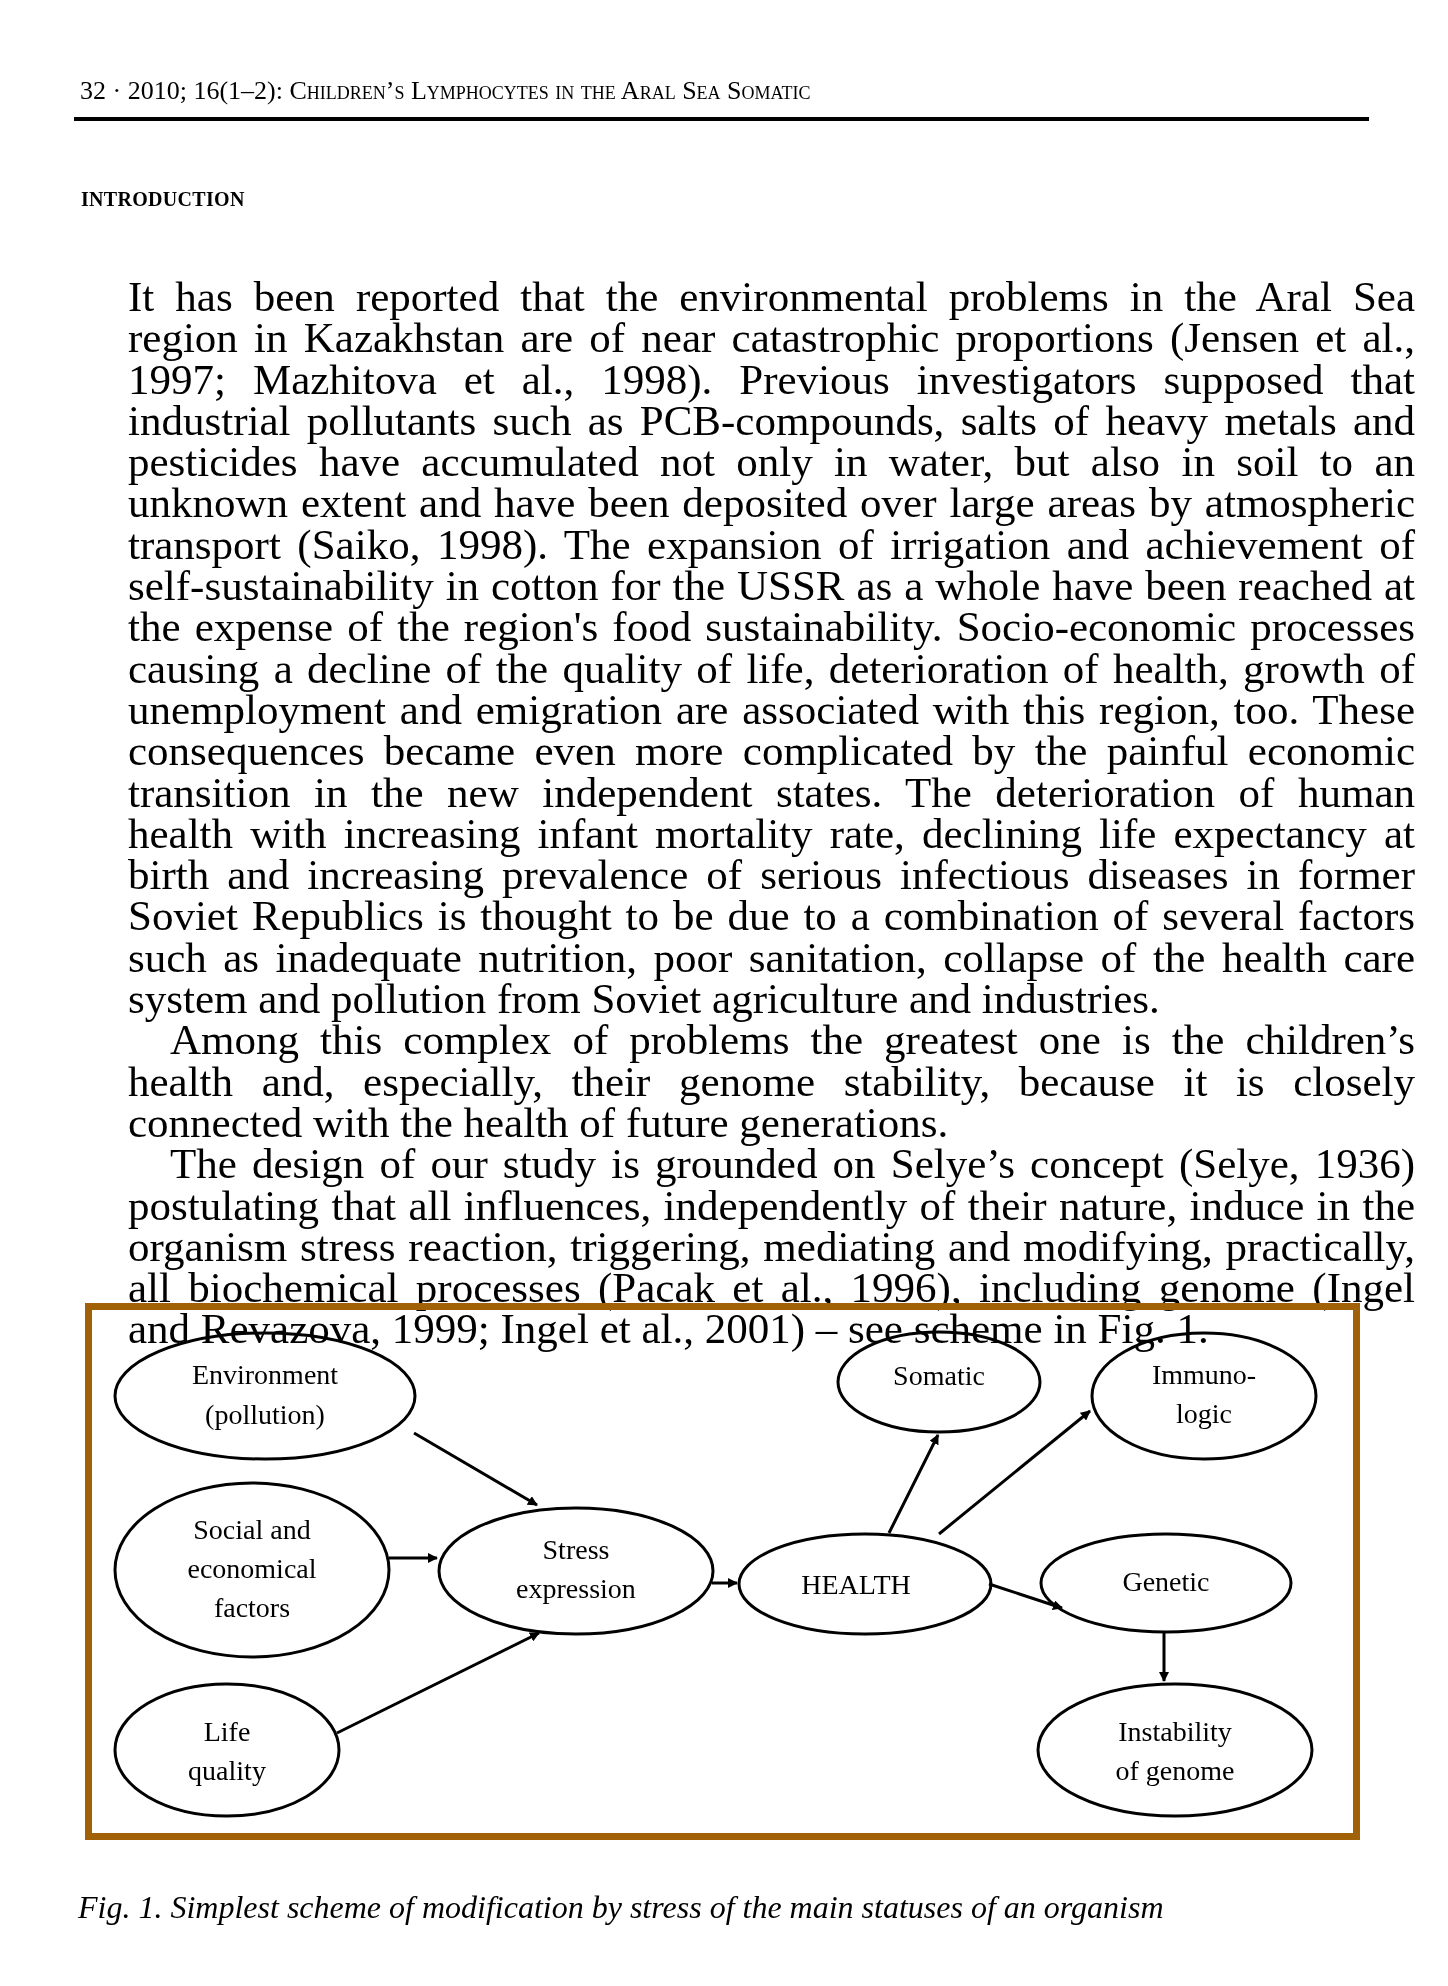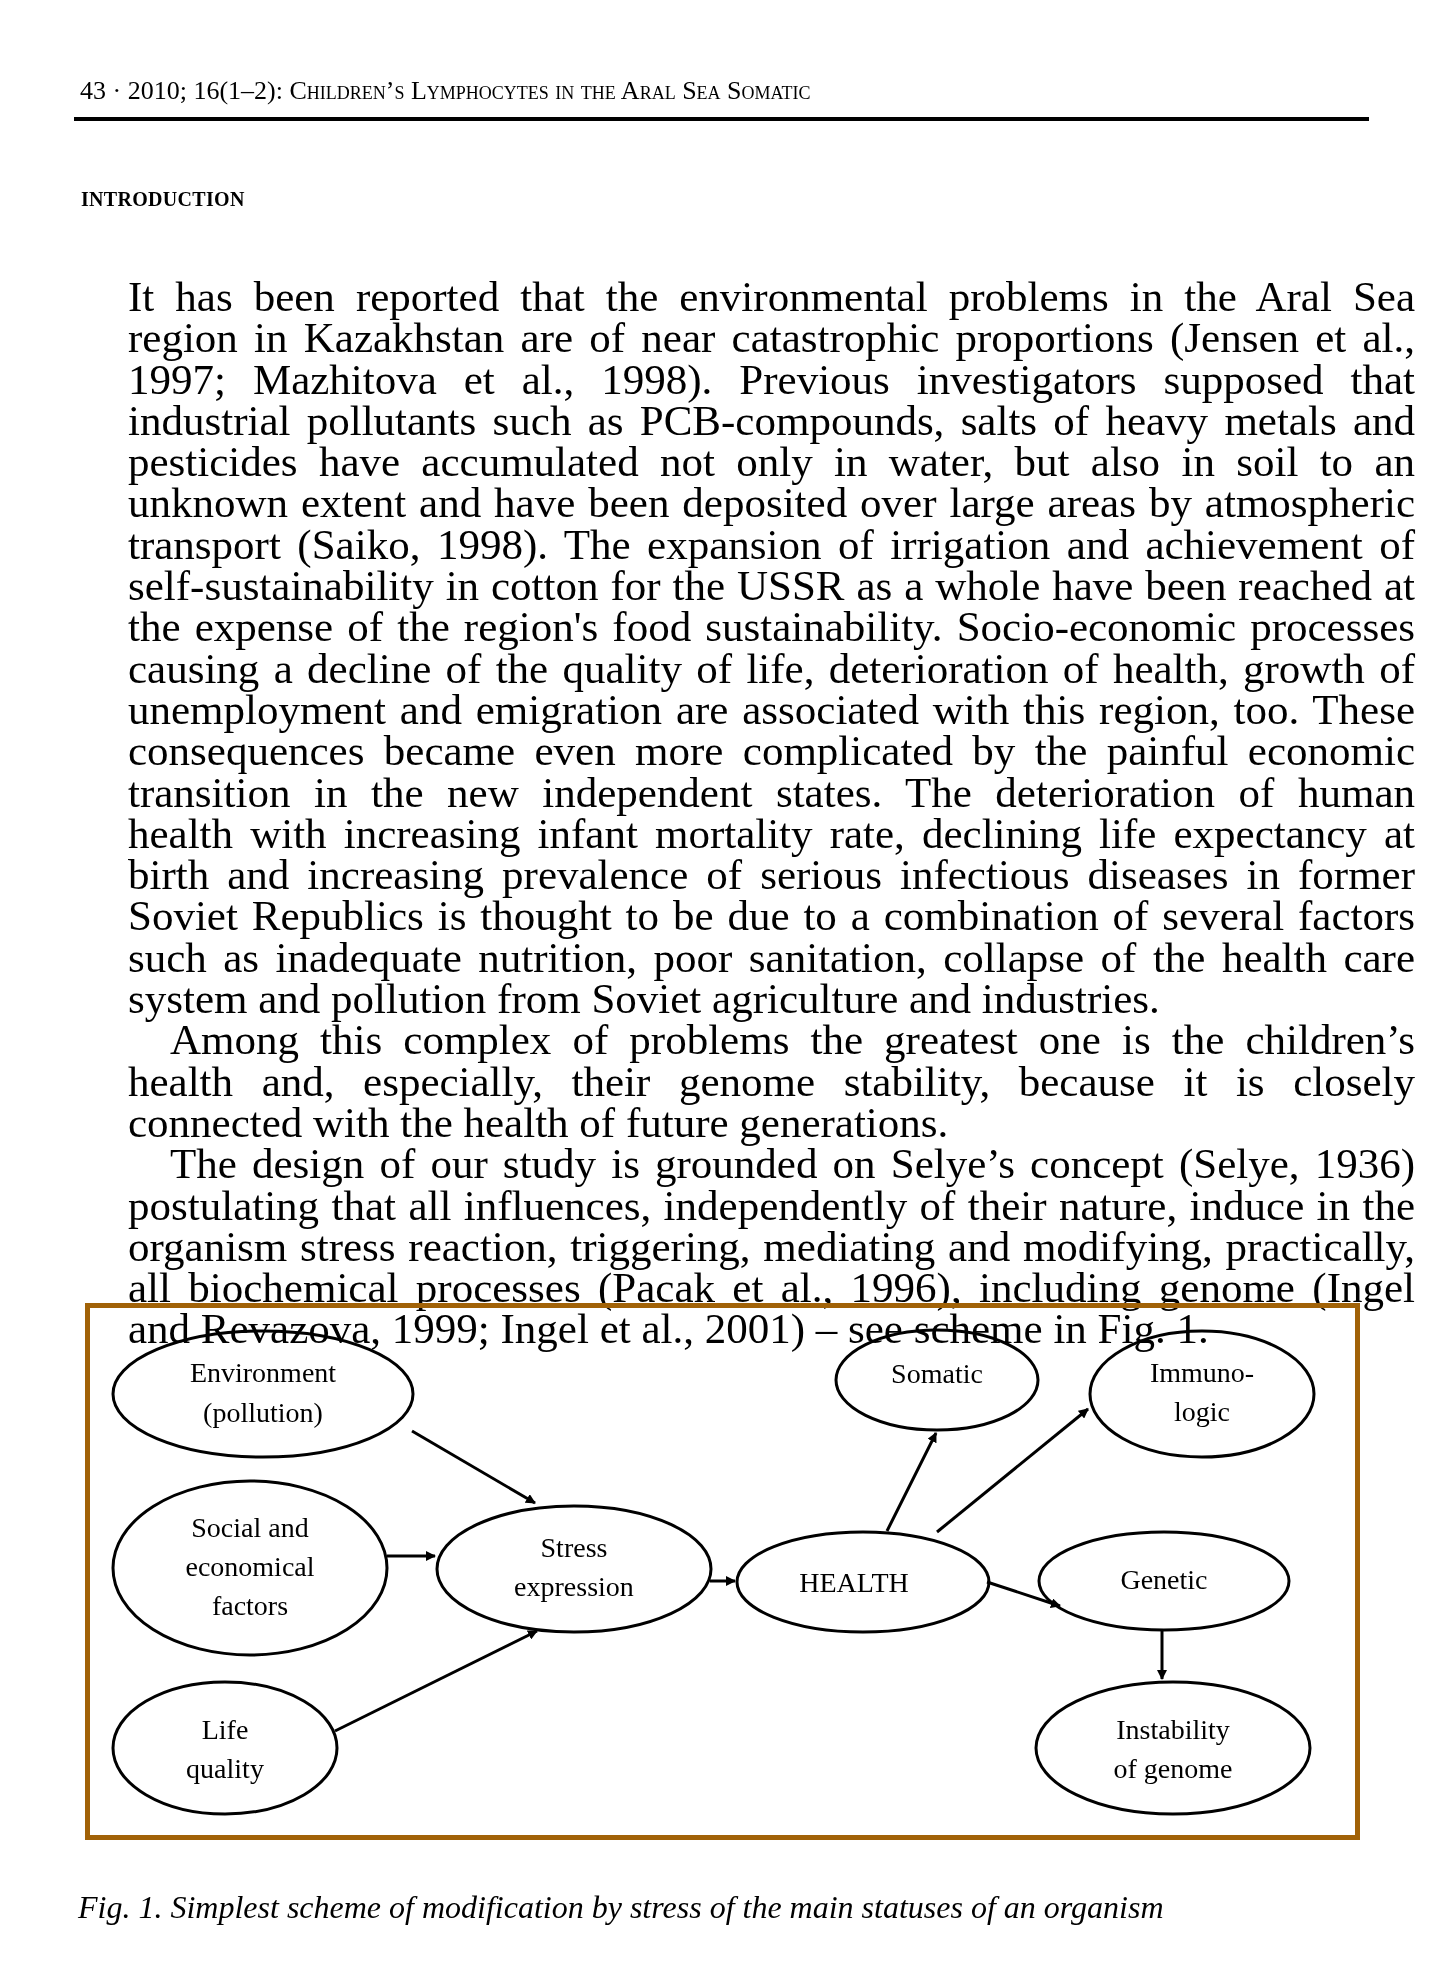--- a/index.html
+++ b/index.html
@@ -6,29 +6,29 @@
   body { width: 1448px; height: 1986px; position: relative; overflow: hidden;
          font-family: "Liberation Serif", "DejaVu Serif", serif; color: #000; }
   .running-head { position: absolute; left: 80px; top: 76px; font-size: 26px; letter-spacing: 0px; white-space: nowrap; }
   .running-head .sc { font-variant: small-caps; }
   .rule { position: absolute; left: 74px; top: 117px; width: 1295px; height: 4px; background: #000; }
   .section-title { position: absolute; left: 81px; top: 188px; font-size: 20px; font-weight: bold; letter-spacing: 0.3px; }
   .body-text { position: absolute; left: 81px; top: 276px; width: 1287px; font-size: 43px; line-height: 41.3px; text-align: justify; margin-left: 47px; }
   .body-text p { margin: 0; }
   .body-text p.indent { text-indent: 42px; }
   .body-text .it { }
-  .figure { position: absolute; left: 85px; top: 1303px; width: 1275px; height: 537px; border: 5px solid #a16207; box-sizing: border-box; }
+  .figure { position: absolute; left: 85px; top: 1303px; width: 1275px; height: 537px; border: 7px solid #a16207; box-sizing: border-box; }
   .figure svg { position: absolute; left: -88px; top: -1306px; }
   .caption { position: absolute; left: 78px; top: 1889px; font-size: 32px; font-style: italic; white-space: nowrap; }
   .node-label { font-family: "Liberation Serif", "DejaVu Serif", serif; font-size: 28px; fill: #000; }
 </style>
 </head>
 <body>
 
-<div class="running-head"><span>43 · 2010; 16(1–2): </span><span class="sc">Children’s Lymphocytes in the Aral Sea Somatic</span></div>
+<div class="running-head"><span>32 · 2010; 16(1–2): </span><span class="sc">Children’s Lymphocytes in the Aral Sea Somatic</span></div>
 <div class="rule"></div>
 
 <div class="section-title">INTRODUCTION</div>
 
 <div class="body-text">
   <p>It has been reported that the environmental problems in the Aral Sea region in Kazakhstan are of near catastrophic proportions (Jensen et al., 1997; Mazhitova et al., 1998). Previous investigators supposed that industrial pollutants such as PCB-compounds, salts of heavy metals and pesticides have accumulated not only in water, but also in soil to an unknown extent and have been deposited over large areas by atmospheric transport (Saiko, 1998). The expansion of irrigation and achievement of self-sustainability in cotton for the USSR as a whole have been reached at the expense of the region's food sustainability. Socio-economic processes causing a decline of the quality of life, deterioration of health, growth of unemployment and emigration are associated with this region, too. These consequences became even more complicated by the painful economic transition in the new independent states. The deterioration of human health with increasing infant mortality rate, declining life expectancy at birth and increasing prevalence of serious infectious diseases in former Soviet Republics is thought to be due to a combination of several factors such as inadequate nutrition, poor sanitation, collapse of the health care system and pollution from Soviet agriculture and industries.</p>
   <p class="indent">Among this complex of problems the greatest one is the children’s health and, especially, their genome stability, because it is closely connected with the health of future generations.</p>
   <p class="indent"><span>The design of our study is grounded on Selye’s concept (Selye, 1936) postulating that all influences, independently of their nature, induce in the organism stress reaction, triggering, mediating and modifying, practically, all biochemical processes (Pacak et al., 1996), including genome (Ingel and Revazova, 1999; Ingel et al., 2001) – see scheme in </span><span class="it">Fig. 1</span><span>.</span></p>
 </div>
 

